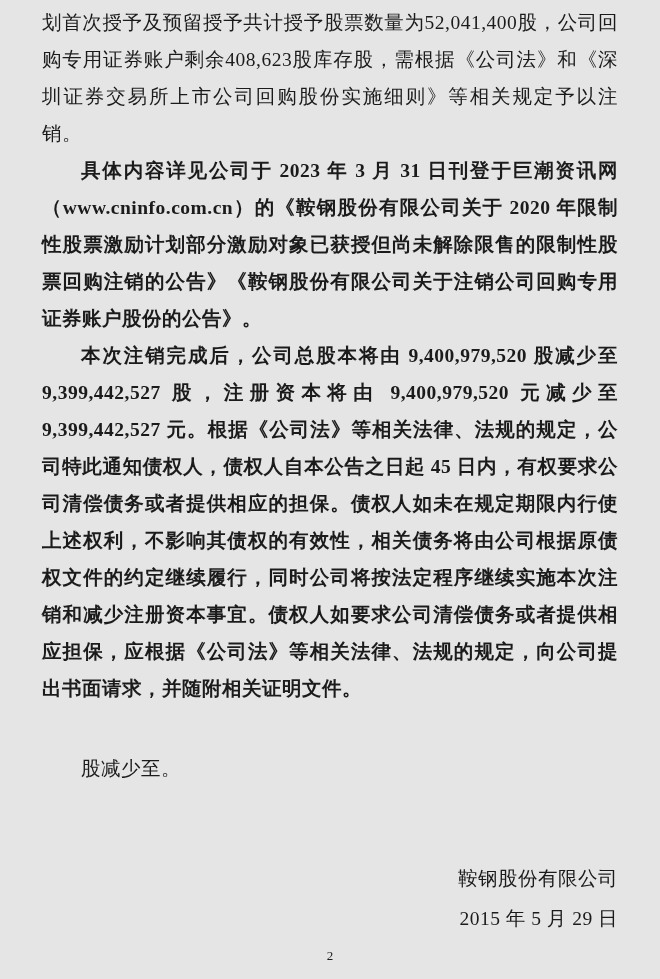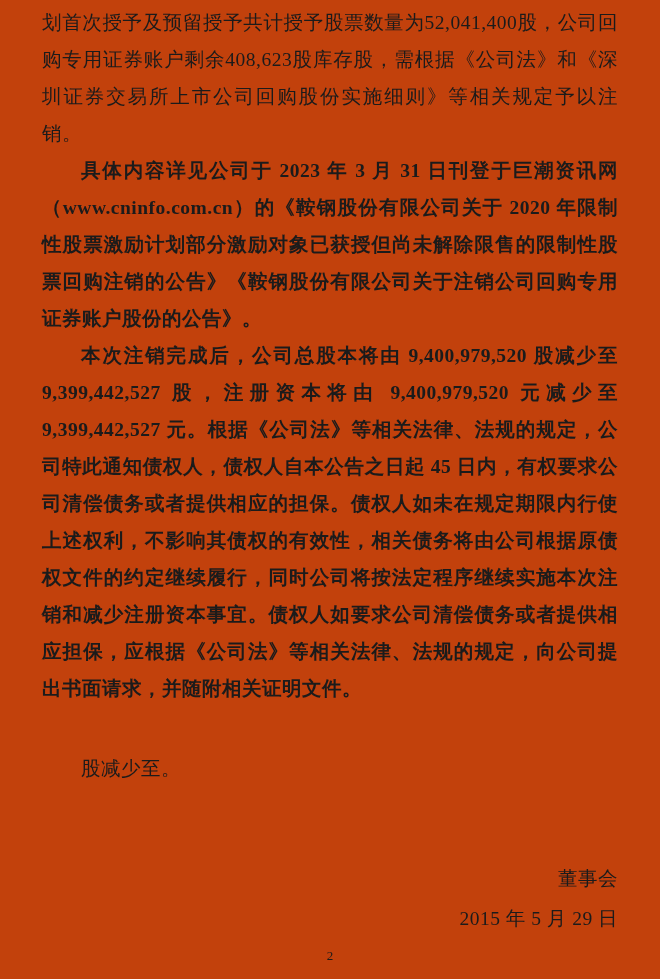--- a/index.html
+++ b/index.html
@@ -4,21 +4,21 @@
 <style>
   html, body {
     margin: 0;
     padding: 0;
     background: #ffffff;
   }
   .page {
     position: relative;
     width: 660px;
     height: 979px;
-    background: #c2410c;
+    background: #e5e5e5;
     font-family: "Liberation Serif", "DejaVu Serif", serif;
     color: #1b1b1b;
     overflow: hidden;
     box-sizing: border-box;
   }
   .content {
     position: absolute;
     top: 4px;
     left: 42px;
     right: 42px;
@@ -60,18 +60,18 @@
 </head>
 <body>
 
 <div class="page">
   <div class="content">
     <p>划首次授予及预留授予共计授予股票数量为52,041,400股，公司回购专用证券账户剩余408,623股库存股，需根据《公司法》和《深圳证券交易所上市公司回购股份实施细则》等相关规定予以注销。</p>
     <p class="indent">具体内容详见公司于 2023 年 3 月 31 日刊登于巨潮资讯网（www.cninfo.com.cn）的《鞍钢股份有限公司关于 2020 年限制性股票激励计划部分激励对象已获授但尚未解除限售的限制性股票回购注销的公告》《鞍钢股份有限公司关于注销公司回购专用证券账户股份的公告》。</p>
     <p class="indent">本次注销完成后，公司总股本将由 9,400,979,520 股减少至 9,399,442,527 股，注册资本将由 9,400,979,520 元减少至 9,399,442,527 元。根据《公司法》等相关法律、法规的规定，公司特此通知债权人，债权人自本公告之日起 45 日内，有权要求公司清偿债务或者提供相应的担保。债权人如未在规定期限内行使上述权利，不影响其债权的有效性，相关债务将由公司根据原债权文件的约定继续履行，同时公司将按法定程序继续实施本次注销和减少注册资本事宜。债权人如要求公司清偿债务或者提供相应担保，应根据《公司法》等相关法律、法规的规定，向公司提出书面请求，并随附相关证明文件。</p>
     <p class="closing">股减少至。</p>
     <div class="signature">
-      <div>董事会</div>
+      <div>鞍钢股份有限公司</div>
       <div>2015 年 5 月 29 日</div>
     </div>
   </div>
   <div class="page-number">2</div>
 </div>
 
 </body></html>

